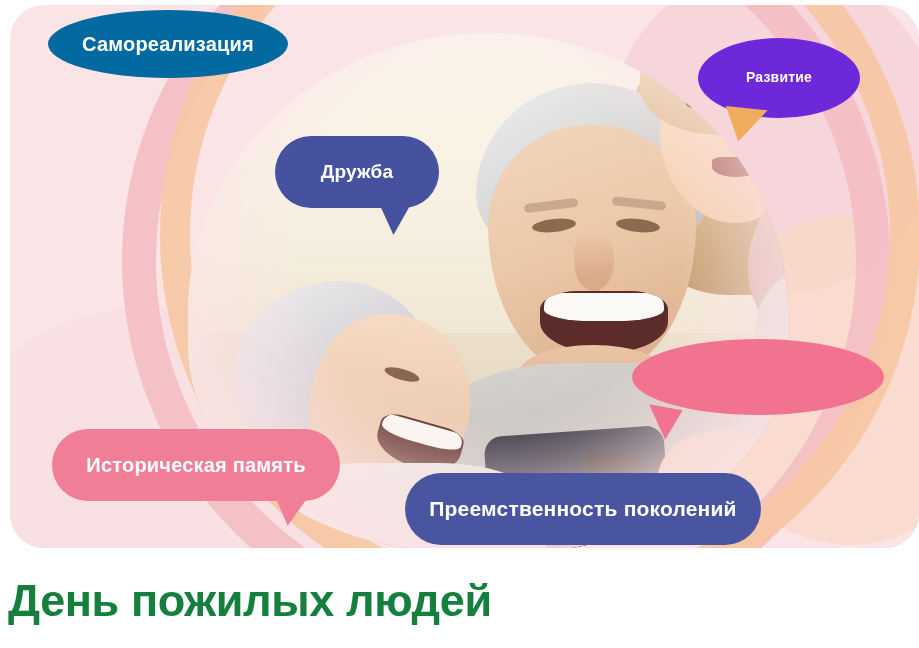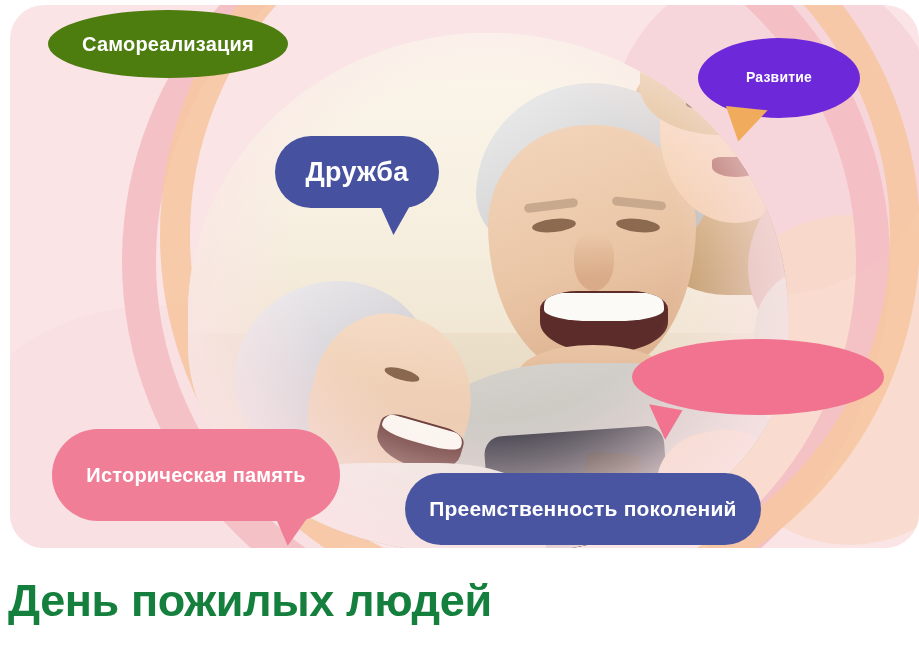--- a/index.html
+++ b/index.html
@@ -256,21 +256,21 @@
   .bubble .tail {
     position: absolute;
     width: 0; height: 0;
   }
 
   
   .b-self {
     left: 38px; top: 5px;
     width: 240px; height: 68px;
     border-radius: 50%;
-    background: #4d7c0f;
+    background: #0369a1;
     font-size: 20px;
     padding: 0 10px;
   }
 
   
   .b-dev {
     left: 688px; top: 33px;
     width: 162px; height: 80px;
     border-radius: 50%;
     background: #6d28d9;
@@ -283,21 +283,21 @@
     border-top: 34px solid #f0ab5d;
     transform: rotate(6deg);
   }
 
   
   .b-friend {
     left: 265px; top: 131px;
     width: 164px; height: 72px;
     border-radius: 36px;
     background: #46519f;
-    font-size: 27px;
+    font-size: 19px;
   }
   .b-friend .tail {
     right: 22px; bottom: -26px;
     border-left: 10px solid transparent;
     border-right: 26px solid transparent;
     border-top: 34px solid #46519f;
     transform: rotate(-8deg);
   }
 
   
@@ -313,21 +313,21 @@
     left: 14px; bottom: -24px;
     border-left: 22px solid transparent;
     border-right: 12px solid transparent;
     border-top: 32px solid #f1738f;
     transform: rotate(10deg);
   }
 
   
   .b-hist {
     left: 42px; top: 424px;
-    width: 288px; height: 92px;
+    width: 288px; height: 72px;
     border-radius: 46px;
     background: #ef7e96;
     font-size: 20px;
   }
   .b-hist .tail {
     right: 26px; bottom: -24px;
     border-left: 10px solid transparent;
     border-right: 28px solid transparent;
     border-top: 32px solid #ef7e96;
     transform: rotate(-6deg);

